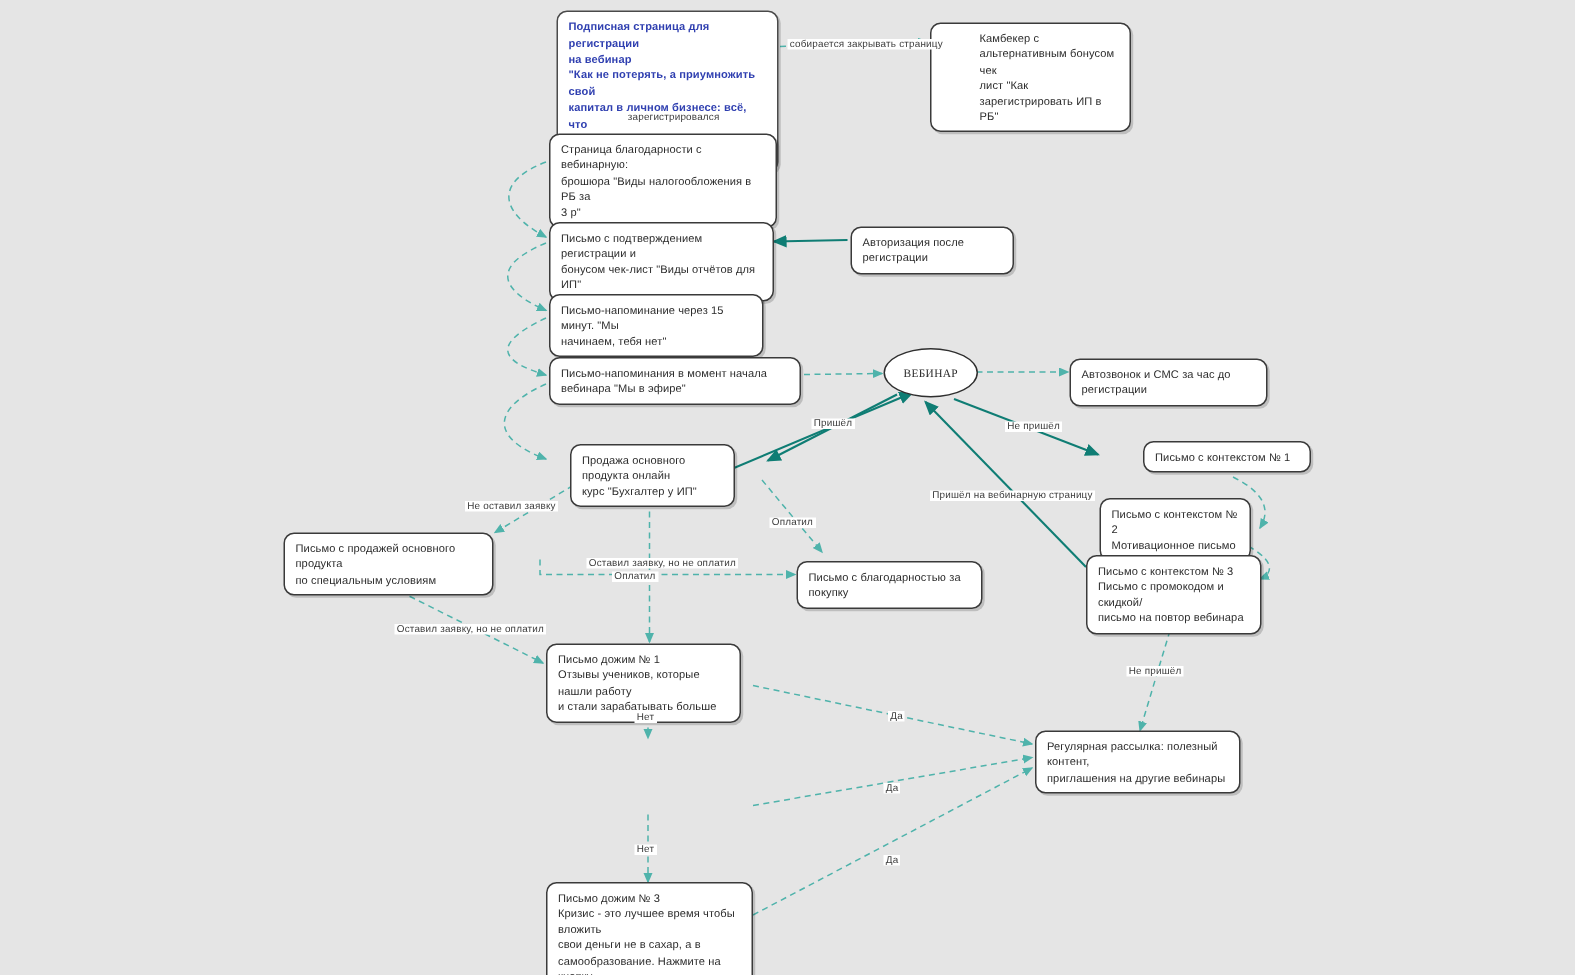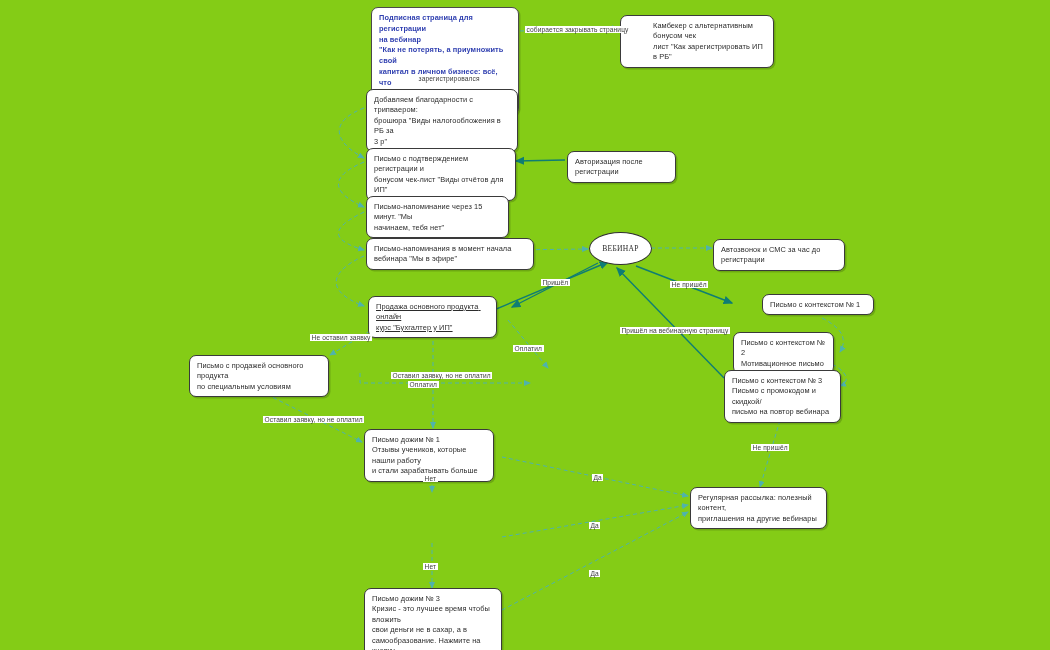--- a/index.html
+++ b/index.html
@@ -4,21 +4,21 @@
 <style>
   html,body{margin:0;padding:0;background:#ffffff;}
   body{
     font-family:"Liberation Sans", sans-serif;
     -webkit-font-smoothing:antialiased;
   }
   #canvas{
     position:relative;
     width:1050px;
     height:650px;
-    background:#84cc16;
+    background:#e5e5e5;
     overflow:hidden;
   }
   svg#edges{
     position:absolute;
     left:0;top:0;
     width:1050px;height:650px;
     pointer-events:none;
   }
   .node{
     position:absolute;
@@ -136,27 +136,27 @@
 
   <div class="node highlight" style="left:371px;top:7px;width:148px;">
     <span class="ln">Подписная страница для регистрации</span>
     <span class="ln">на вебинар</span>
     <span class="ln">"Как не потерять, а приумножить свой</span>
     <span class="ln">капитал в личном бизнесе: всё, что</span>
     <span class="ln">нужно знать об изменениях в</span>
     <span class="ln">налоговом кодексе РБ"</span>
   </div>
 
-  <div class="node" style="left:620px;top:15px;width:154px;padding-left:32px;">
+  <div class="node" style="left:620px;top:15px;width:134px;padding-left:32px;">
     <span class="ln">Камбекер с альтернативным бонусом чек</span>
     <span class="ln">лист "Как зарегистрировать ИП в РБ"</span>
   </div>
 
   <div class="node" style="left:366px;top:89px;width:152px;">
-    <span class="ln">Добавляем благодарности с трипваером:</span>
+    <span class="ln">Страница благодарности с вебинарную:</span>
     <span class="ln">брошюра "Виды налогообложения в РБ за</span>
     <span class="ln">3 р"</span>
   </div>
 
   <div class="node" style="left:366px;top:148px;width:150px;">
     <span class="ln">Письмо с подтверждением регистрации и</span>
     <span class="ln">бонусом чек-лист "Виды отчётов для ИП"</span>
   </div>
 
   <div class="node" style="left:567px;top:151px;width:109px;">
@@ -174,21 +174,21 @@
   </div>
 
   <div class="oval" style="left:589px;top:232px;width:63px;height:33px;font-family:Liberation Serif, serif;">
     <span>ВЕБИНАР</span>
   </div>
 
   <div class="node" style="left:713px;top:239px;width:132px;">
     <span class="ln">Автозвонок и СМС за час до регистрации</span>
   </div>
 
-  <div class="node" style="left:368px;top:296px;width:129px;text-decoration:underline;">
+  <div class="node" style="left:380px;top:296px;width:110px;">
     <span class="ln">Продажа основного продукта онлайн</span>
     <span class="ln">курс "Бухгалтер у ИП"</span>
   </div>
 
   <div class="node" style="left:762px;top:294px;width:112px;">
     <span class="ln">Письмо с контекстом № 1</span>
   </div>
 
   <div class="node" style="left:733px;top:332px;width:101px;">
     <span class="ln">Письмо с контекстом № 2</span>
@@ -199,20 +199,23 @@
     <span class="ln">Письмо с контекстом № 3</span>
     <span class="ln">Письмо с промокодом и скидкой/</span>
     <span class="ln">письмо на повтор вебинара</span>
   </div>
 
   <div class="node" style="left:189px;top:355px;width:140px;">
     <span class="ln">Письмо с продажей основного продукта</span>
     <span class="ln">по специальным условиям</span>
   </div>
 
+  <div class="node" style="left:531px;top:374px;width:124px;">
+    <span class="ln">Письмо с благодарностью за покупку</span>
+  </div>
 
   <div class="node" style="left:364px;top:429px;width:130px;">
     <span class="ln">Письмо дожим № 1</span>
     <span class="ln">Отзывы учеников, которые нашли работу</span>
     <span class="ln">и стали зарабатывать больше</span>
   </div>
 
 
   <div class="node" style="left:364px;top:588px;width:138px;">
     <span class="ln">Письмо дожим № 3</span>

